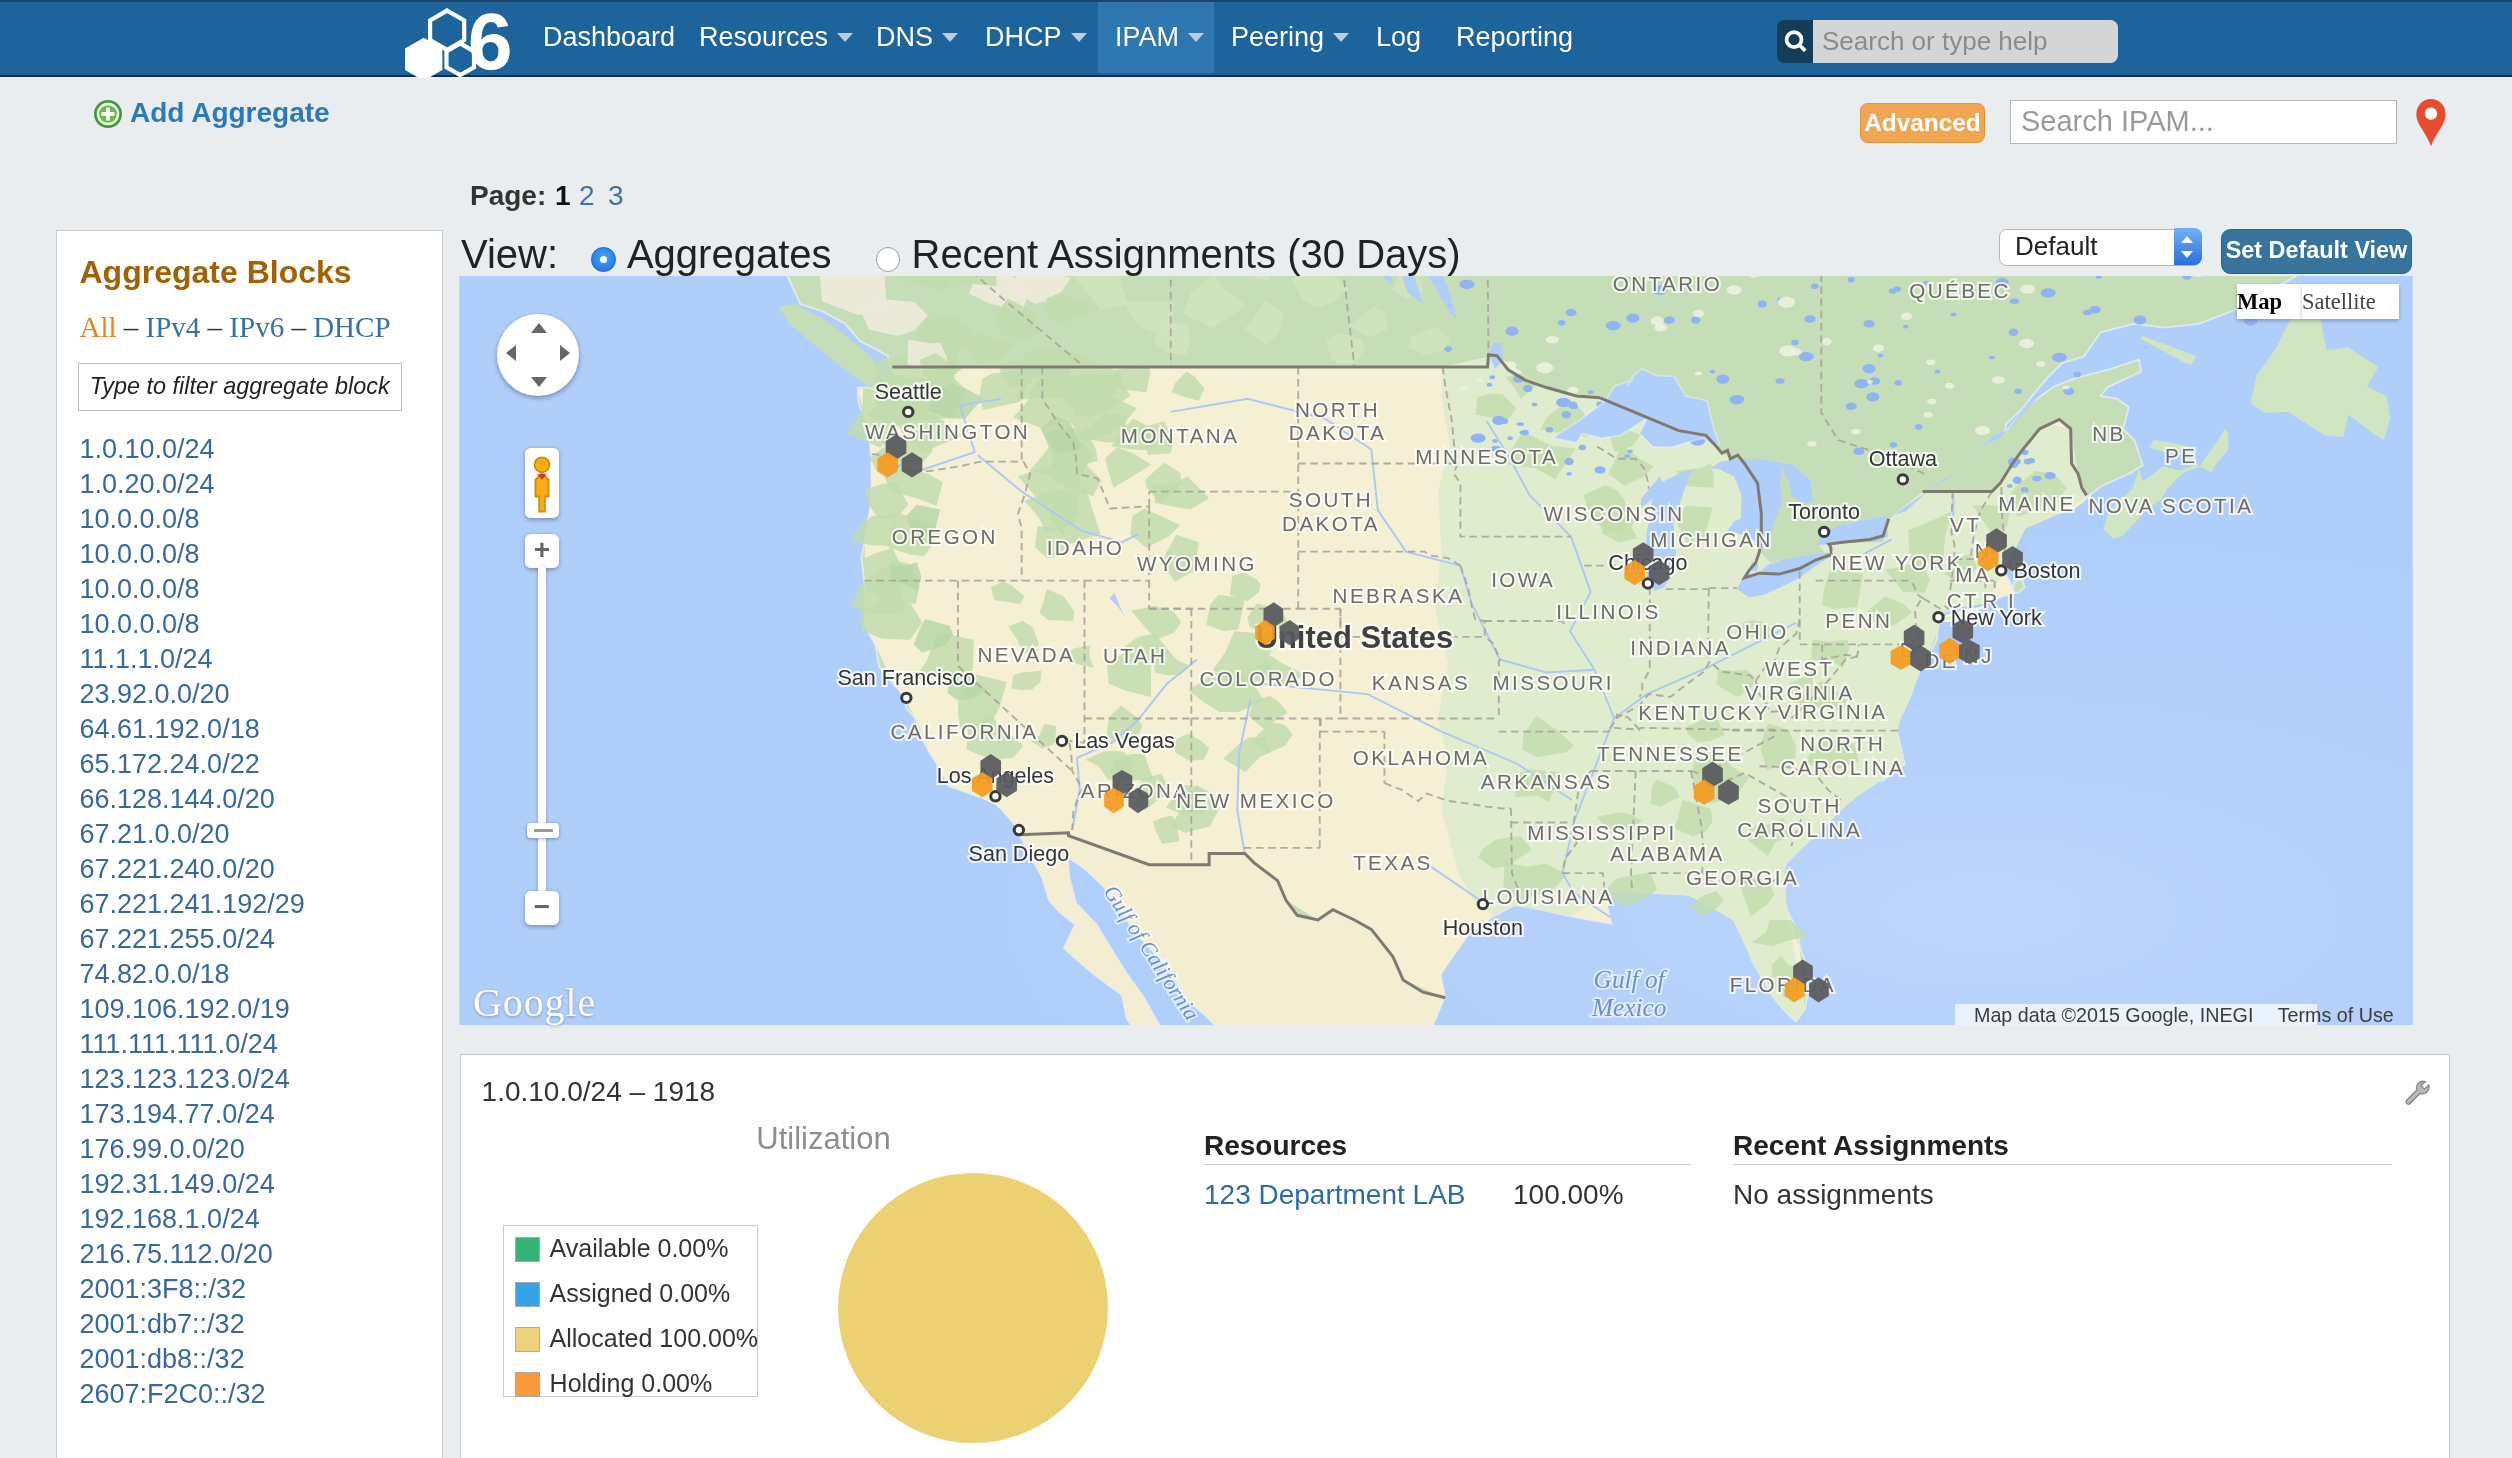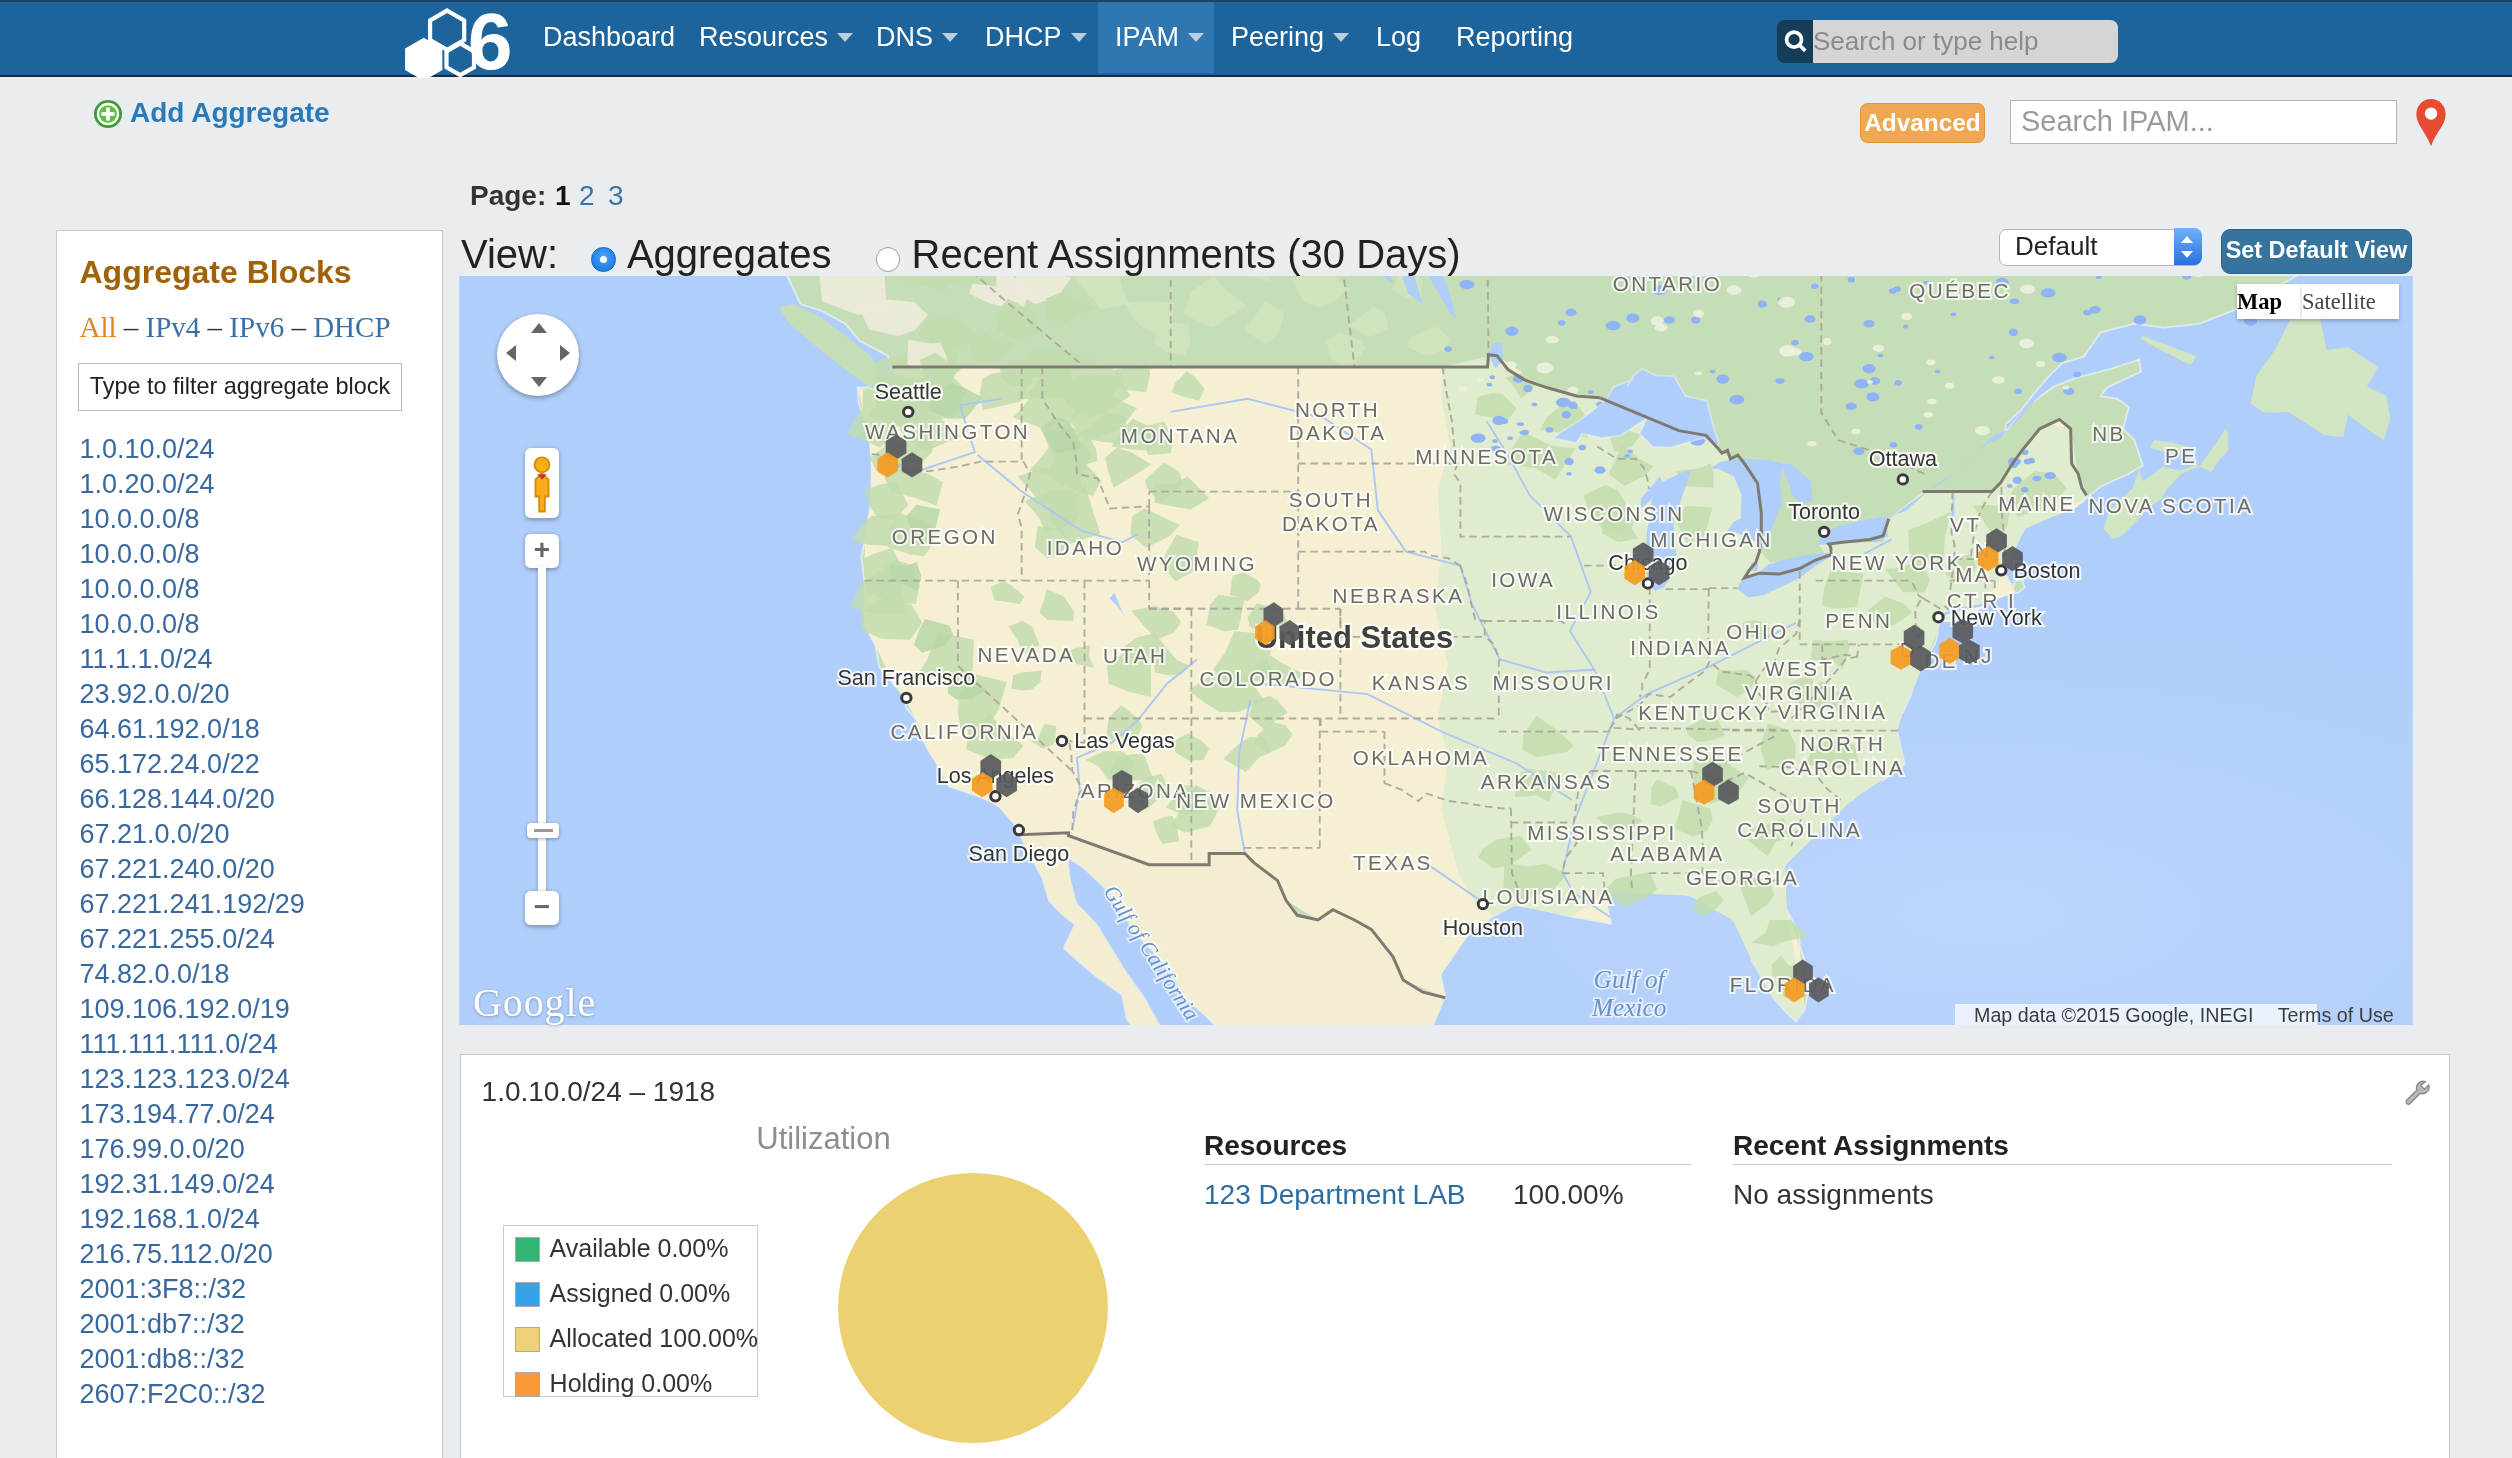--- a/index.html
+++ b/index.html
@@ -10,21 +10,21 @@
 .nav .item { position:absolute; top:0; height:71px; line-height:71px; color:#fff;
   font-size:27px; white-space:nowrap; }
 .caret { display:inline-block; width:0; height:0; border-left:8.4px solid transparent;
   border-right:8.4px solid transparent; border-top:9.4px solid #b9cedf; margin-left:9.4px;
   vertical-align:middle; margin-top:-3.7px; }
 .ipamact { position:absolute; left:1098px; top:0; width:116px; height:71px; background:#2e77b1; }
 .navsearchbox { position:absolute; left:1777px; top:18px; width:36px; height:43px;
   background:#153c59; border-radius:7.5px 0 0 7.5px; }
 .navsearch { position:absolute; left:1813px; top:18px; width:305px; height:43px;
   background:#d5d5d5; border-radius:0 7.5px 7.5px 0; color:#8b8b8b; font-size:26px;
-  line-height:43px; padding-left:0; }
+  line-height:43px; padding-left:9px; }
 
 
 .addagg { position:absolute; left:130px; top:97px; font-size:28px; font-weight:bold; color:#2b7ab8; }
 .advbtn { position:absolute; left:1860px; top:103px; width:125px; height:40px; background:#efa751;
   border:1.9px solid #e09337; border-radius:7.5px; color:#fff; font-weight:bold; font-size:24.4px;
   text-align:center; line-height:37px; }
 .ipamsearch { position:absolute; left:2010px; top:100px; width:387px; height:44px; background:#fff;
   border:1.9px solid #b5b5b5; color:#9a9a9a; font-size:29px; line-height:41px; padding-left:10px; }
 
 .pager { position:absolute; left:470px; top:180px; font-size:28px; color:#333; font-weight:bold; }
@@ -49,21 +49,21 @@
   text-align:center; line-height:41px; }
 
 
 .lpanel { position:absolute; left:56px; top:230px; width:387px; height:1237px; background:#fff;
   border:1.9px solid #c9c9c9; }
 .lpanel h2 { font-size:32px; color:#a16207; font-weight:bold; margin:22.5px 0 0 22.5px; }
 .filters { margin:20.6px 0 0 22.5px; font-size:29px; color:#333;font-family:Liberation Serif, serif; }
 .filters .all { color:#e2861f; }
 .filters a { color:#3a70a5; }
 .lfilter { margin:19px 0 0 20.6px; width:324px; height:48px; border:1.9px solid #bbb;
-  font-size:23.4px; color:#222; line-height:44px; padding-left:11.2px; white-space:nowrap; overflow:hidden; }
+  font-size:23.4px; color:#222; line-height:44px; padding-left:11.2px; white-space:nowrap; overflow:hidden;font-style:italic; }
 .blklist { margin:20.6px 0 0 22.5px; }
 .blk { font-size:27px; color:#38689e; line-height:35px; }
 
 
 .map { position:absolute; left:459px; top:276px; width:1954px; height:749px; overflow:hidden; }
 
 .panctl { position:absolute; left:497px; top:314px; width:82px; height:82px; border-radius:50%;
   background:#fff; box-shadow:0 1.9px 5.6px rgba(0,0,0,.35); }
 .parrow { position:absolute; width:0; height:0; }
 .pegman { position:absolute; left:525px; top:448px; width:34px; height:70px; background:#fff;

